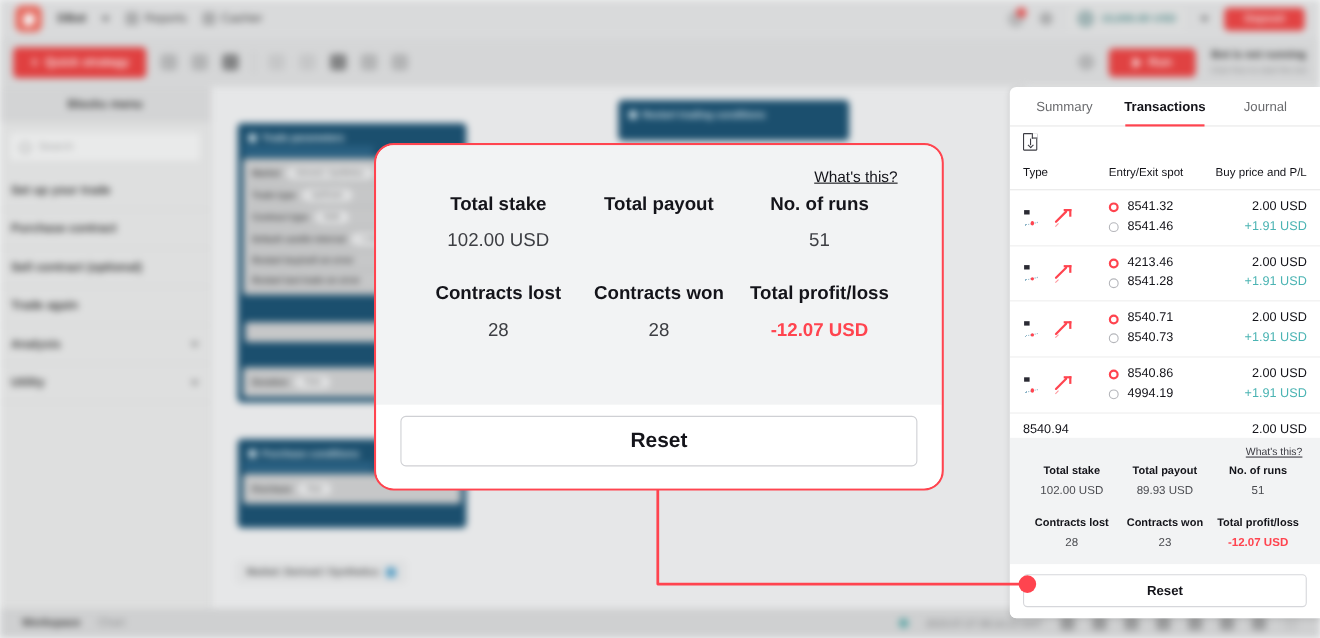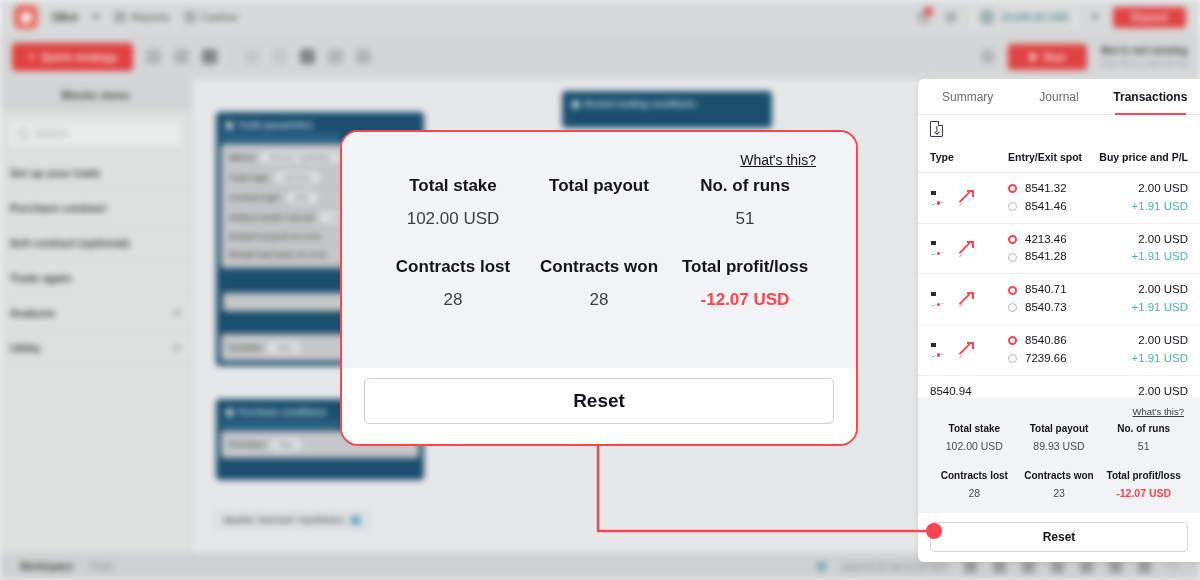--- a/index.html
+++ b/index.html
@@ -127,21 +127,21 @@
   .rp-toolrow { height: 28px; display: flex; align-items: center; padding: 0 12px; }
   .dl-icon { width: 13px; height: 16px; position: relative; }
   .dl-icon .page { position: absolute; inset: 0; border: 1.3px solid #3c3c43; border-radius: 1px; }
   .dl-icon .fold { position: absolute; top: 0; right: 0; width: 5px; height: 5px;
     background: #fff; border-left: 1.3px solid #3c3c43; border-bottom: 1.3px solid #3c3c43; }
   .dl-icon .arr { position: absolute; left: 50%; top: 5px; transform: translateX(-50%);
     width: 1.3px; height: 6px; background: #3c3c43; }
   .dl-icon .arrh { position: absolute; left: 50%; top: 9px; transform: translateX(-50%) rotate(45deg);
     width: 4px; height: 4px; border-right: 1.3px solid #3c3c43; border-bottom: 1.3px solid #3c3c43; }
 
-  .rp-colhead { display: flex; padding: 8px 12px 9px; font-size: 10.5px; font-weight: bold;
+  .rp-colhead { display: flex; padding: 8px 12px 9px; font-size: 10.5px; font-weight: normal;
     color: #14141a; border-bottom: 1px solid #e8e8e8; }
   .c-type { width: 78px; }
   .c-spot { flex: 1; }
   .c-pl { text-align: right; width: 92px; }
 
   .rp-list { flex: 1; overflow: hidden; position: relative; }
   .trow { display: flex; align-items: center; padding: 7px 12px;
     border-bottom: 1px solid #eeeeee; }
   .t-icons { width: 78px; display: flex; align-items: center; gap: 10px; }
   .ic-chart { width: 18px; height: 16px; position: relative; }
@@ -380,25 +380,25 @@
     <div class="bb-ic"></div>
     <div class="bb-ic last"></div>
   </div>
 </div>
 
 <div class="rightpanel">
   <div class="rp-tabs">
     <div class="rp-tab">
         <span>Summary</span>
       </div>
+    <div class="rp-tab active">
+        <span>Transactions</span>
+      </div>
     <div class="rp-tab">
         <span>Journal</span>
-      </div>
-    <div class="rp-tab active">
-        <span>Transactions</span>
       </div>
   </div>
 
   <div class="rp-toolrow">
     <div class="dl-icon">
       <span class="page"></span>
         <span class="fold"></span>
         <span class="arr"></span>
         <span class="arrh"></span>
     </div>
@@ -512,21 +512,21 @@
             <i class="tl"></i>
           </span>
       </div>
       <div class="t-spot">
         <div class="spot-line">
             <span class="ring"></span>
             <span class="spot-val">8540.86</span>
           </div>
         <div class="spot-line">
             <span class="ring grey"></span>
-            <span class="spot-val">7239.66</span>
+            <span class="spot-val">4994.19</span>
           </div>
       </div>
       <div class="t-pl">
         <div class="pl-buy">2.00 USD</div>
         <div class="pl-prof">+1.91 USD</div>
       </div>
     </div>
 
     <div class="trow">
 

